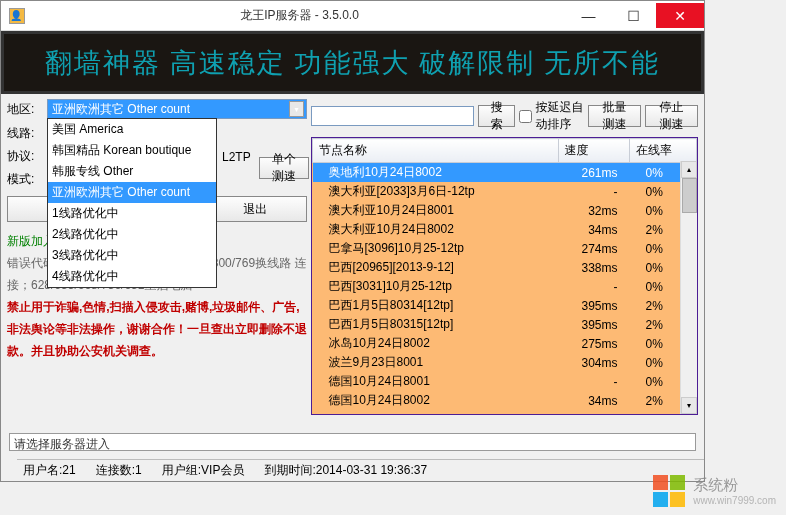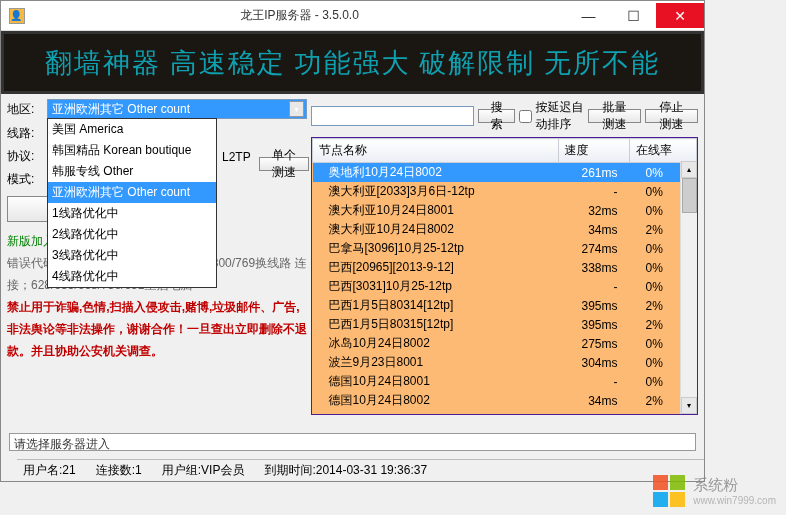--- a/index.html
+++ b/index.html
@@ -13,21 +13,21 @@
 .winbtn.close{background:#e81123;color:#fff;width:48px}
 .winbtn.min,.winbtn.max{color:#333}
 .banner{height:63px;background:#1a1612;display:flex;align-items:center;justify-content:center;color:#0fa0b0;font-size:27px;font-family:"Microsoft YaHei";letter-spacing:2px;border:3px solid #333}
 .content{display:flex;padding:5px 6px;gap:4px}
 .left{width:300px}
 .form-row{display:flex;align-items:center;margin-bottom:6px;position:relative}
 .form-row label{width:40px;color:#000}
 .combo{flex:1;height:20px;border:1px solid #7a9ac0;background:#fff;display:flex;align-items:center;padding:0 4px;position:relative}
 .combo.sel{background:#3399ff;color:#fff}
 .combo .arrow{position:absolute;right:2px;width:15px;height:16px;background:#e8e8e8;border:1px solid #999;display:flex;align-items:center;justify-content:center;font-size:8px}
-.btn{height:14px;padding:0 10px;background:linear-gradient(#fdfdfd,#e8e8e8);border:1px solid #888;cursor:pointer;display:inline-flex;align-items:center;justify-content:center}
+.btn{height:22px;padding:0 10px;background:linear-gradient(#fdfdfd,#e8e8e8);border:1px solid #888;cursor:pointer;display:inline-flex;align-items:center;justify-content:center}
 .btn-row{display:flex;gap:6px;margin-top:8px}
 .btn-row .btn{flex:1;height:26px}
 .dropdown{position:absolute;top:19px;left:40px;width:170px;background:#fff;border:1px solid #333;z-index:100}
 .dropdown-item{padding:2px 4px;cursor:pointer}
 .dropdown-item.highlight{background:#3399ff;color:#fff}
 .msg-area{margin-top:8px;line-height:22px;font-size:12px;height:110px}
 .msg-green{color:#008000}
 .msg-gray{color:#666}
 .msg-red{color:#c00000;font-weight:bold}
 .right{flex:1}
@@ -103,20 +103,21 @@
         <label>协议:</label>
         <span style="margin-left:175px">L2TP</span>
       </div>
       <div class="form-row">
         <label>模式:</label>
       </div>
 
       <div class="btn-row">
         <button class="btn" style="width:45px">连接</button>
         <div style="flex:1"></div>
+        <button class="btn" style="width:45px">退出</button>
       </div>
 
       <div class="msg-area">
         <div><span class="msg-green">新版加入</span><span style="margin-left:120px" class="msg-gray">设置</span></div>
         <div class="msg-gray">错误代码:721/619/769你自己问题;678/800/769换线路 连接；628/633/668/756/651重启电脑~</div>
         <div class="msg-red">禁止用于诈骗,色情,扫描入侵攻击,赌博,垃圾邮件、广告,非法舆论等非法操作，谢谢合作！一旦查出立即删除不退款。并且协助公安机关调查。</div>
       </div>
     </div>
 
     <div class="right">

